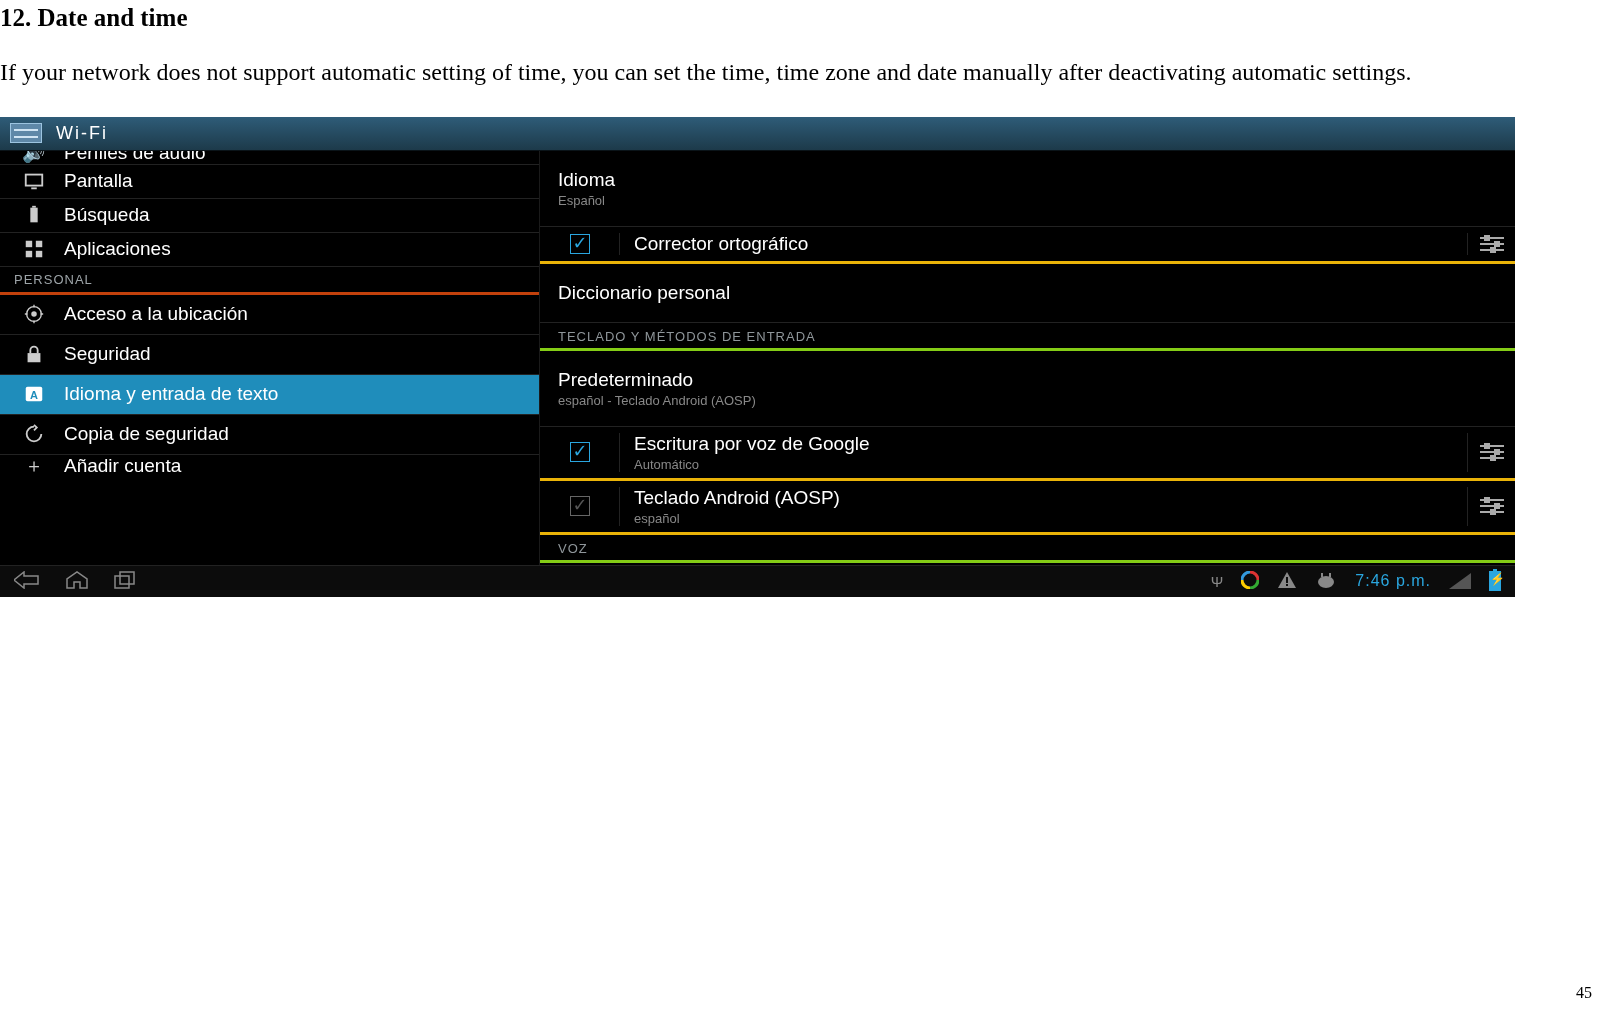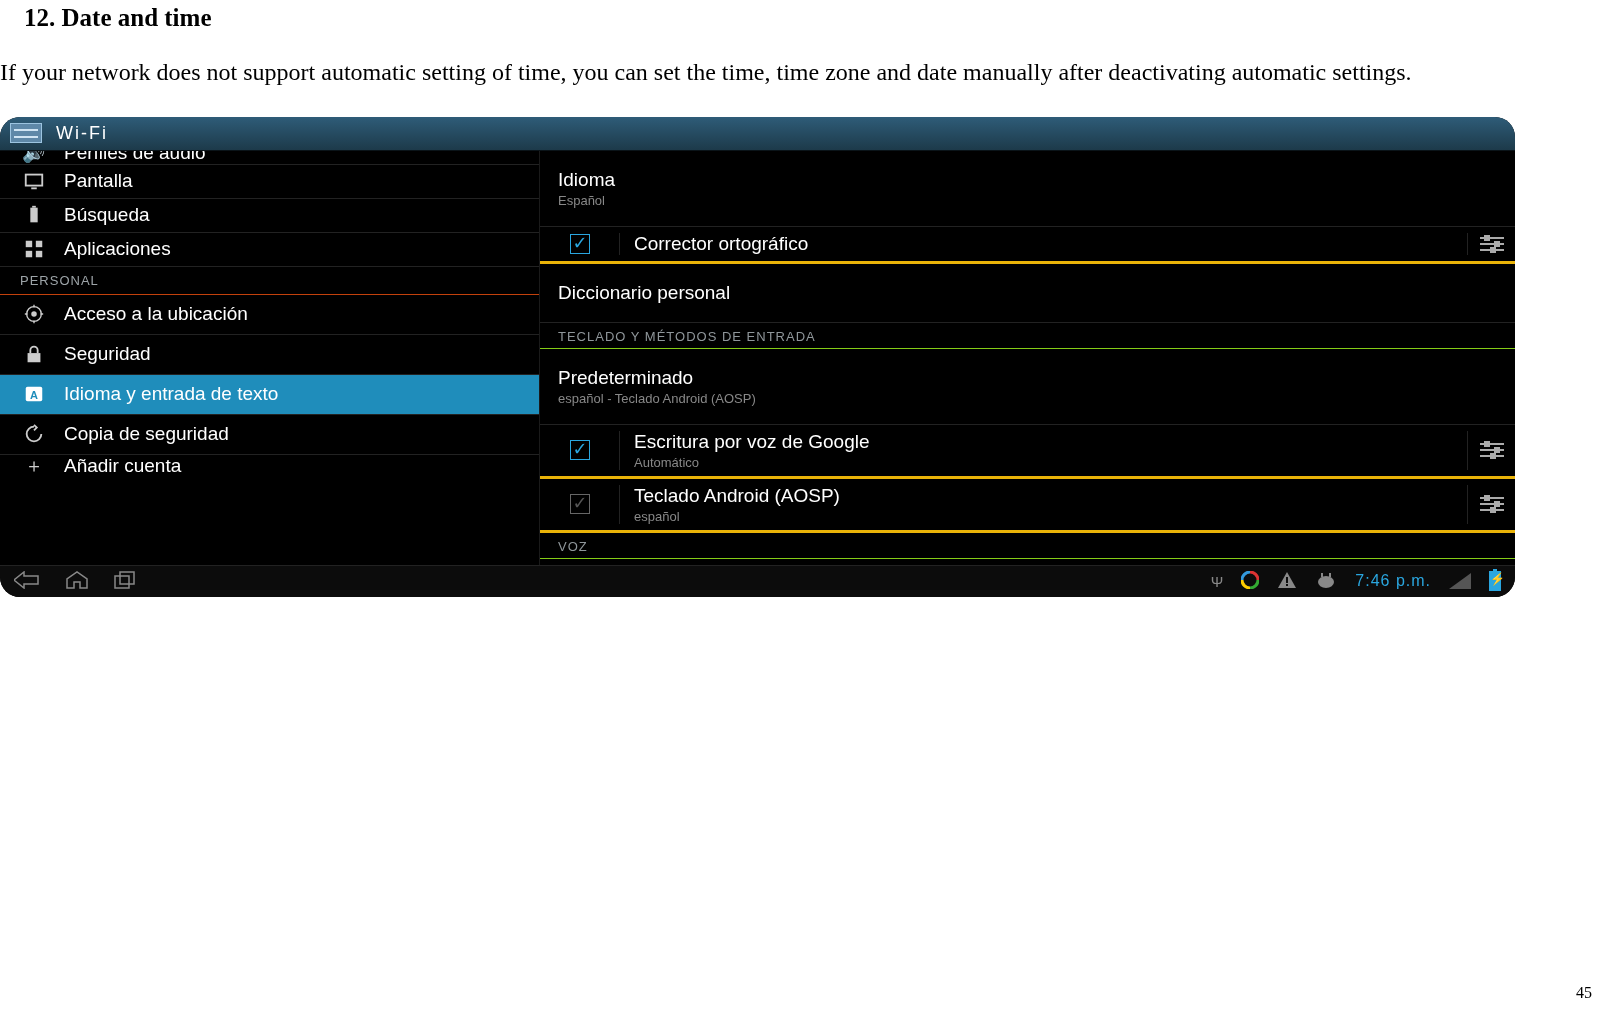--- a/index.html
+++ b/index.html
@@ -7,21 +7,20 @@
       font-family: "Times New Roman", serif;
       background: #fff;
       width: 1610px;
       height: 1014px;
       position: relative;
     }
     .doc-heading {
       font-size: 25px;
       font-weight: bold;
       margin: 4px 0 14px 0;
-      padding-left: 24px;
     }
     .doc-para {
       font-size: 24px;
       line-height: 2.2;
       text-align: justify;
       margin-bottom: 18px;
     }
     .page-number {
       position: absolute;
       bottom: 12px;
@@ -30,21 +29,20 @@
     }
     
     .shot {
       width: 1515px;
       height: 480px;
       background: #000;
       position: relative;
       overflow: hidden;
       font-family: Arial, Helvetica, sans-serif;
       color: #fff;
-      border-radius: 20px;
     }
     
     .shot-titlebar {
       height: 34px;
       background: linear-gradient(#2e5c78, #1d3a4a);
       display: flex;
       align-items: center;
       padding-left: 10px;
       font-size: 18px;
       letter-spacing: 2px;
@@ -92,38 +90,38 @@
       color: #ccc;
     }
     .row.selected {
       background: #1f8dbb;
     }
     .section-lbl {
       height: 28px;
       font-size: 13px;
       letter-spacing: 1px;
       color: #9da4a8;
-      padding-left: 20px;
-      display: flex;
-      align-items: center;
-      border-bottom: 1px solid #c2410c;
+      padding-left: 14px;
+      display: flex;
+      align-items: center;
+      border-bottom: 3px solid #c2410c;
     }
     
     .r-item {
       border-bottom: 1px solid #222;
       padding: 18px 18px;
     }
     .r-item .title { font-size: 19px; }
     .r-item .sub   { font-size: 13px; color: #888; margin-top: 2px; }
     .r-section {
       font-size: 13px;
       letter-spacing: 1px;
       color: #8f969a;
       padding: 6px 18px 4px 18px;
-      border-bottom: 1px solid #84cc16;
+      border-bottom: 3px solid #84cc16;
     }
     .r-check-row {
       display: flex;
       align-items: center;
       border-bottom: 3px solid #eab308;
       padding: 6px 0;
     }
     .r-check-row .chkcell {
       width: 80px;
       display: flex;

